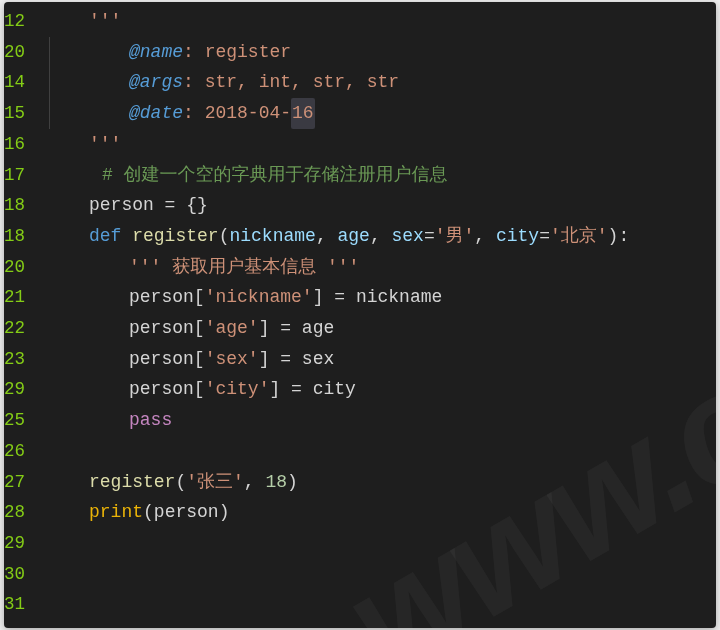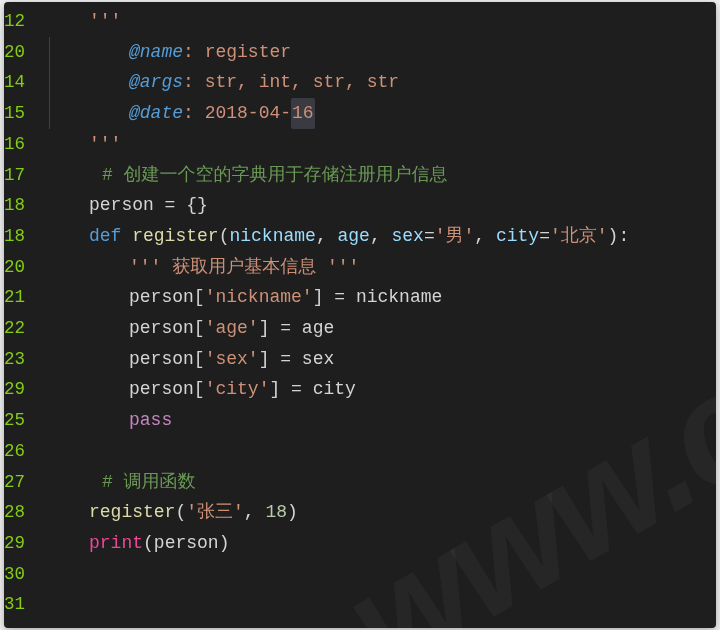--- a/index.html
+++ b/index.html
@@ -51,21 +51,21 @@
     .tok-attr { color: #569cd6; font-style: italic; }
     .tok-num { color: #b5cea8; }
     .tok-comment { color: #6a9955; margin-left: 13px; }
     .tok-key { color: #569cd6; }
     .tok-def { color: #c586c0; }
     .tok-func { color: #dcdcaa; }
     .tok-param { color: #9cdcfe; }
     .tok-paren { color: #d4d4d4; }
     .tok-op { color: #d4d4d4; }
     .tok-ident { color: #d4d4d4; }
-    .tok-builtin { color: #ec4899; }
+    .tok-builtin { color: #eab308; }
     .highlight-box {
       background: rgba(100,100,120,0.4);
       border-radius: 2px;
       padding: 0 1px;
     }
     .watermark {
       position: absolute;
       right: -140px;
       bottom: 40px;
       font-size: 150px;
@@ -113,18 +113,17 @@
     <div class="code-line"><span style="width:40px;display:inline-block"></span><span class="tok-comment"># 创建一个空的字典用于存储注册用户信息</span></div>
     <div class="code-line"><span style="width:40px;display:inline-block"></span><span class="tok-ident">person</span><span class="tok-op"> = </span><span class="tok-paren">{}</span></div>
     <div class="code-line"><span style="width:40px;display:inline-block"></span><span class="tok-key">def </span><span class="tok-func">register</span><span class="tok-paren">(</span><span class="tok-param">nickname</span><span>, </span><span class="tok-param">age</span><span>, </span><span class="tok-param">sex</span><span>=</span><span class="tok-str">'男'</span><span>, </span><span class="tok-param">city</span><span>=</span><span class="tok-str">'北京'</span><span class="tok-paren">):</span></div>
     <div class="code-line"><span style="width:80px;display:inline-block"></span><span class="tok-str">''' </span><span class="tok-str">获取用户基本信息</span><span class="tok-str"> '''</span></div>
     <div class="code-line"><span style="width:80px;display:inline-block"></span><span class="tok-ident">person</span><span>[</span><span class="tok-str">'nickname'</span><span>]</span><span> = </span><span class="tok-ident">nickname</span></div>
     <div class="code-line"><span style="width:80px;display:inline-block"></span><span class="tok-ident">person</span><span>[</span><span class="tok-str">'age'</span><span>]</span><span> = </span><span class="tok-ident">age</span></div>
     <div class="code-line"><span style="width:80px;display:inline-block"></span><span class="tok-ident">person</span><span>[</span><span class="tok-str">'sex'</span><span>]</span><span> = </span><span class="tok-ident">sex</span></div>
     <div class="code-line"><span style="width:80px;display:inline-block"></span><span class="tok-ident">person</span><span>[</span><span class="tok-str">'city'</span><span>]</span><span> = </span><span class="tok-ident">city</span></div>
     <div class="code-line"><span style="width:80px;display:inline-block"></span><span class="tok-def">pass</span></div>
     <div class="code-line">&nbsp;</div>
-    <div class="code-line"><span style="width:40px;display:inline-block"></span><span class="tok-comment"># 调用函数</span></div>
     <div class="code-line"><span style="width:40px;display:inline-block"></span><span class="tok-func">register</span><span>(</span><span class="tok-str">'张三'</span><span>, </span><span class="tok-num">18</span><span>)</span></div>
     <div class="code-line"><span style="width:40px;display:inline-block"></span><span class="tok-builtin">print</span><span>(</span><span class="tok-ident">person</span><span>)</span></div>
   </div>
   <div class="watermark">www.ch</div>
 </div>
 
 </body></html>

